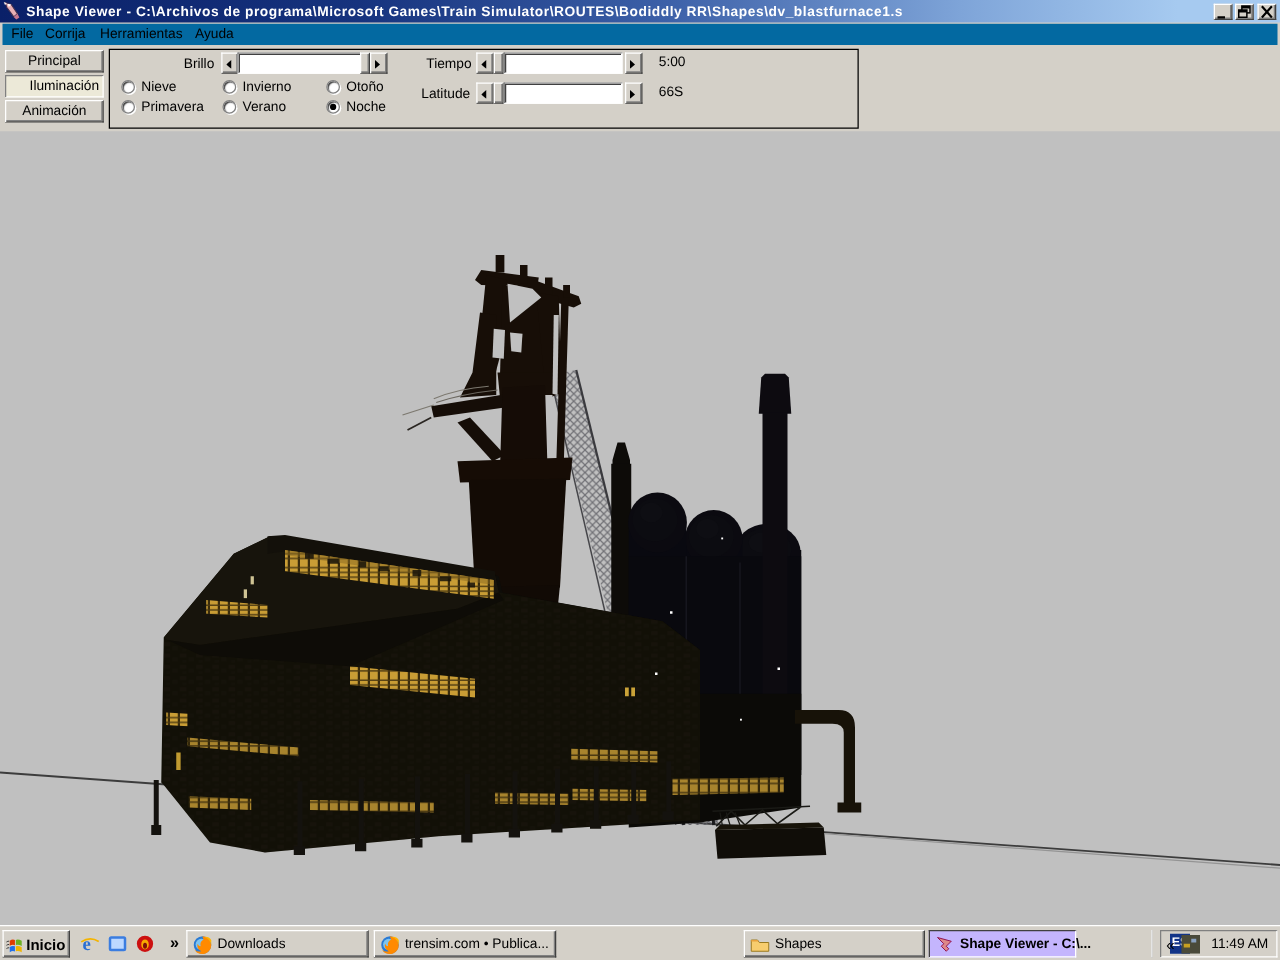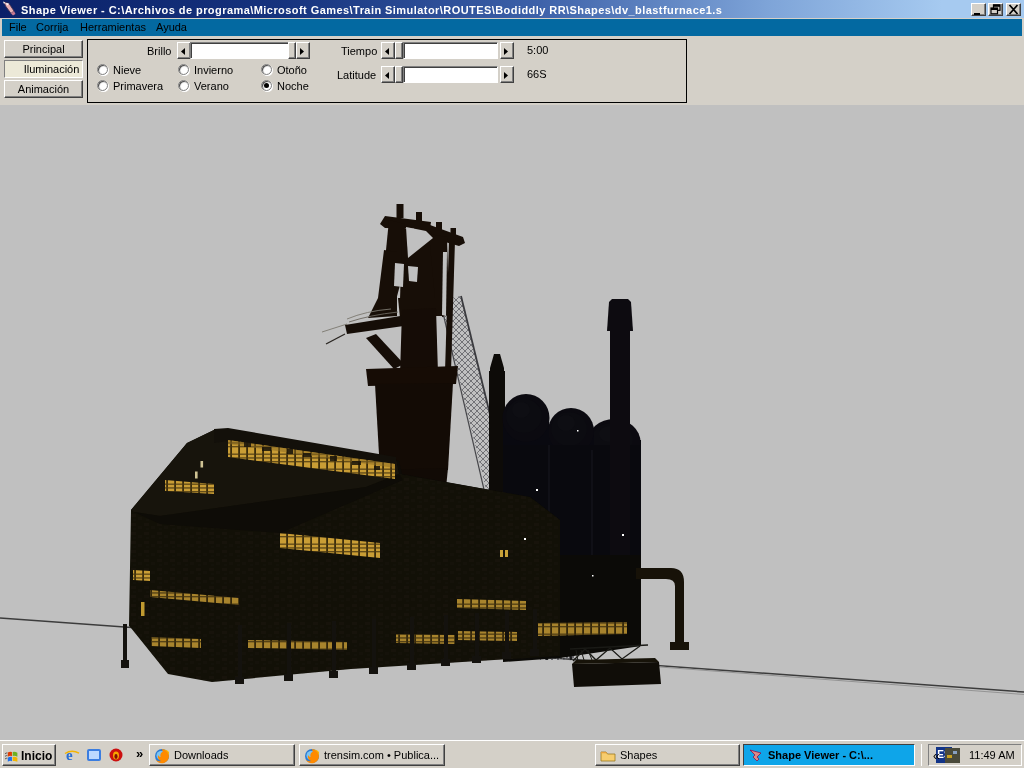--- a/index.html
+++ b/index.html
@@ -362,21 +362,21 @@
         </svg>
       <span class="ttext">trensim.com • Publica...</span>
     </div>
     <div class="tbtn" style="left:595px; width:145px;">
       <svg class="ticon" viewBox="0 0 16 16">
           <path d="M1 4 L6 4 L7.5 6 L15 6 L15 13 L1 13 Z" fill="#f7cd6e" stroke="#9a7a20" stroke-width="0.8"></path>
           <path d="M1 4 L6 4 L7 5.2 L1 5.2 Z" fill="#e8a33d"></path>
         </svg>
       <span class="ttext">Shapes</span>
     </div>
-    <div class="tbtn" style="left:743px; width:172px; border-color:#404040 #fff #fff #404040; box-shadow:none; background:#0ea5e9;">
+    <div class="tbtn" style="left:743px; width:118px; border-color:#404040 #fff #fff #404040; box-shadow:none; background:#c4b5fd;">
       <svg class="ticon" viewBox="0 0 16 16">
           <path d="M2 2 L7 7 L5 9 L9 13 L11 11 L9 9 L13 5 Z" fill="#d88" stroke="#804" stroke-width="0.7"></path>
         </svg>
       <span class="ttext" style="font-weight:bold;">Shape Viewer - C:\...</span>
     </div>
     <div style="position:absolute; left:936px; top:6px; width:16px; height:16px; background:#123488; color:#fff; font-size:10px; font-weight:bold; text-align:center; line-height:16px;">ES</div>
     <div style="position:absolute; left:921px; top:3px; width:1px; height:22px; background:#808080; border-right:1px solid #fff;"></div>
     <div style="position:absolute; left:928px; top:3px; width:94px; height:22px; border:1px solid; border-color:#808080 #fff #fff #808080;">
       <span style="position:absolute; left:4px; top:4px; font-size:12px;">«</span>
       <svg style="position:absolute; left:16px; top:3px;" width="15" height="15" viewBox="0 0 15 15">

